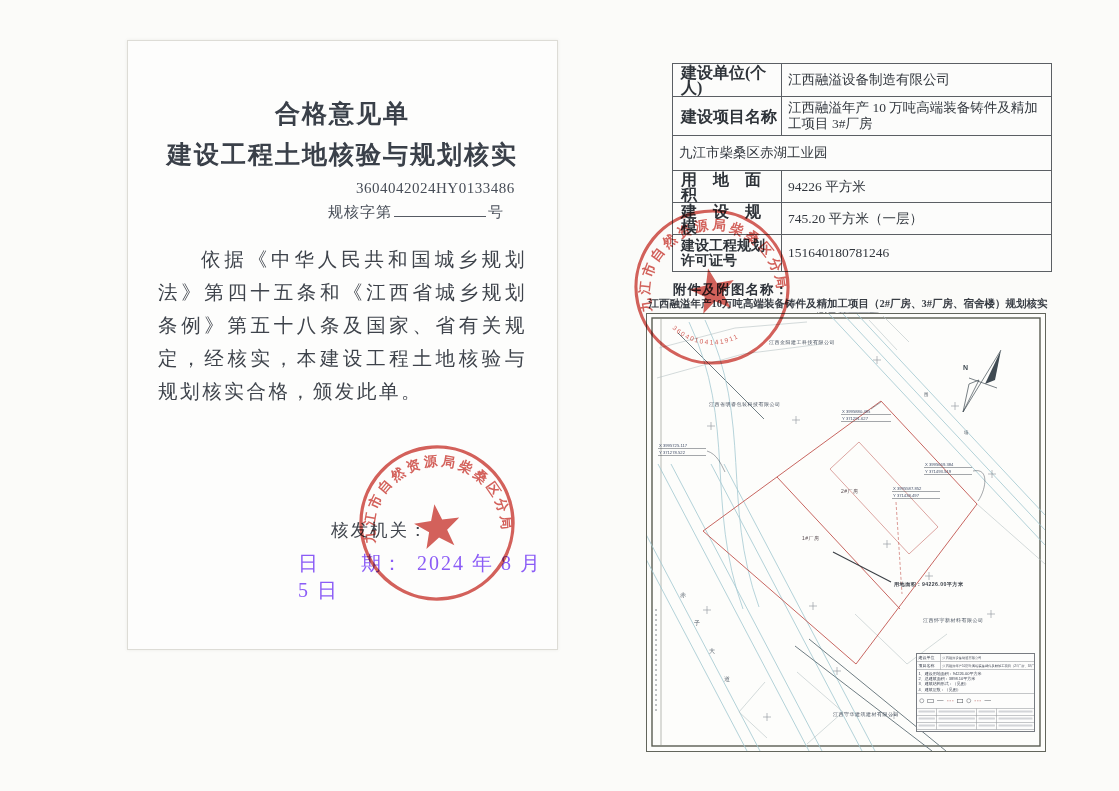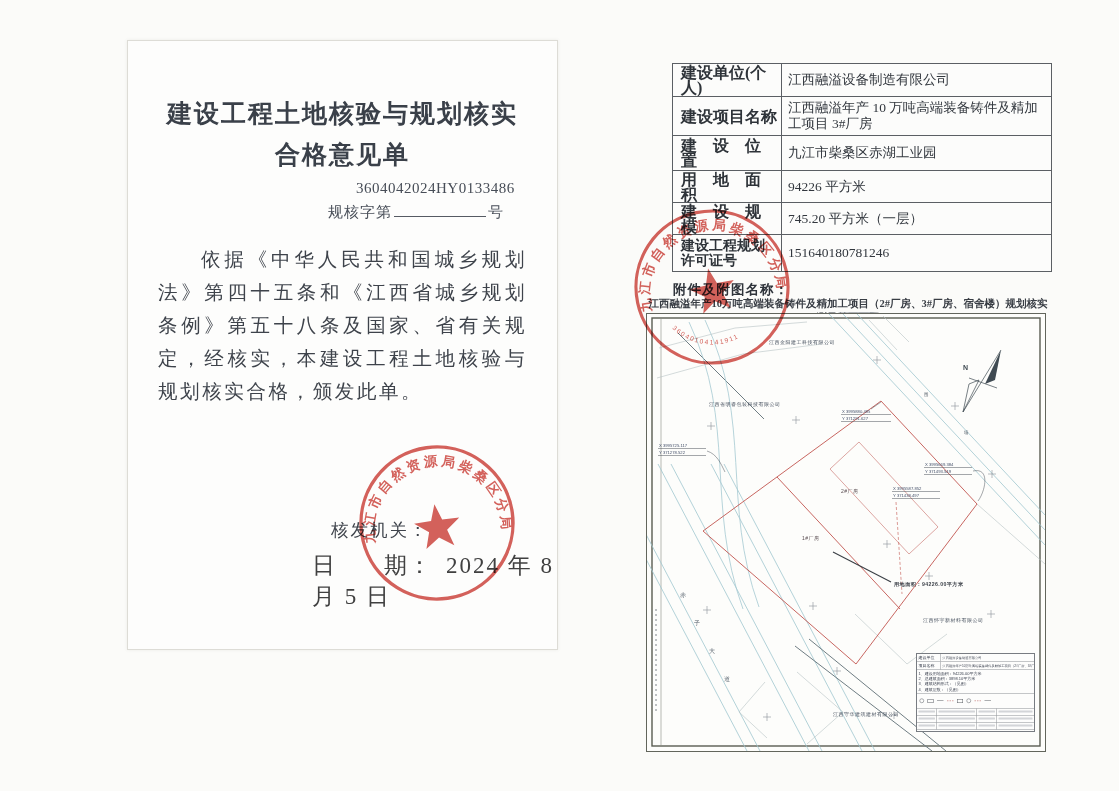--- a/index.html
+++ b/index.html
@@ -16,21 +16,21 @@
   }
   .cert-title{position:absolute;top:52px;left:0;width:100%;text-align:center;
     font-weight:bold;font-size:25px;line-height:41px;color:#3a4049;letter-spacing:2px;}
   .serial{position:absolute;left:228px;top:139px;font-size:15px;color:#474d57;letter-spacing:.5px;}
   .docno{position:absolute;left:200px;top:161px;font-size:15px;color:#474d57;letter-spacing:1px;}
   .docno .blank{display:inline-block;width:92px;height:14px;border-bottom:1.2px solid #565b63;margin:0 2px;}
   .cert-body{position:absolute;left:30px;top:202px;width:369px;
     font-size:19.5px;line-height:33px;letter-spacing:2.6px;color:#3e434b;
     text-align:justify;text-indent:2.2em;}
   .issuer{position:absolute;left:175px;top:477px;font-size:17.5px;color:#3e434b;letter-spacing:2px;margin-left:28px;}
-  .dateline{position:absolute;left:184px;top:509px;font-size:23px;color:#404040;letter-spacing:1px;}
+  .dateline{position:absolute;left:170px;top:509px;font-size:20px;color:#8b5cf6;letter-spacing:1px;}
   .dateline .dval{margin-left:14px;letter-spacing:2px;}
   .stamp{position:absolute;z-index:6;mix-blend-mode:multiply;opacity:.85;}
   .stamp-cert{left:352px;top:438px;transform:rotate(-8deg);}
   .stamp-form{left:627px;top:202px;transform:rotate(-12deg);}
   .stamp svg{display:block;}
   .stamp-text{fill:#ce463f;font-family:"Liberation Serif",serif;font-weight:bold;
     font-size:13.5px;letter-spacing:3.2px;}
   .stamp-code{fill:#ce463f;font-family:"Liberation Sans",sans-serif;font-size:6.5px;letter-spacing:1.6px;}
   
   .form-table{position:absolute;left:672px;top:63px;width:378px;border:1px solid #5b5f64;
@@ -94,22 +94,22 @@
   .tb-grid{display:grid;grid-template-columns:40px 80px 40px 74px;}
   .tb-cell{height:13px;border-right:1px solid #8a8e94;border-bottom:1px solid #8a8e94;position:relative;}
   .tb-cell:nth-child(4n){border-right:none;}
   .tb-bar{position:absolute;left:3px;top:4px;right:3px;height:4px;background:#a9adb4;opacity:.5;border-radius:1px;}
 </style>
 </head>
 <body>
 
 <div class="sheet-left">
   <div class="cert-title">
+    <div>合格意见单</div>
     <div>建设工程土地核验与规划核实</div>
-    <div>合格意见单</div>
   </div>
   <div class="serial">3604042024HY0133486</div>
   <div class="docno">
     <span>规核字第</span><span class="blank"></span><span>号</span>
   </div>
   <div class="cert-body">依据《中华人民共和国城乡规划法》第四十五条和《江西省城乡规划条例》第五十八条及国家、省有关规定，经核实，本建设工程土地核验与规划核实合格，颁发此单。</div>
   <div class="issuer">核发机关：</div>
   <div class="dateline">
     <span>日　　期：</span><span class="dval">2024 年 8 月 5 日</span>
   </div>
@@ -127,21 +127,20 @@
 <div class="form-table">
   <div class="f-row" style="height:32px">
     <div class="f-label">建设单位(个人)</div>
     <div class="f-value">江西融溢设备制造有限公司</div>
   </div>
   <div class="f-row" style="height:38px">
     <div class="f-label">建设项目名称</div>
     <div class="f-value">江西融溢年产 10 万吨高端装备铸件及精加工项目 3#厂房</div>
   </div>
   <div class="f-row" style="height:34px">
-    <div class="f-label">建　设　位　置</div>
     <div class="f-value">九江市柴桑区赤湖工业园</div>
   </div>
   <div class="f-row" style="height:31px">
     <div class="f-label">用　地　面　积</div>
     <div class="f-value">94226 平方米</div>
   </div>
   <div class="f-row" style="height:31px">
     <div class="f-label">建　设　规　模</div>
     <div class="f-value">745.20 平方米（一层）</div>
   </div>

